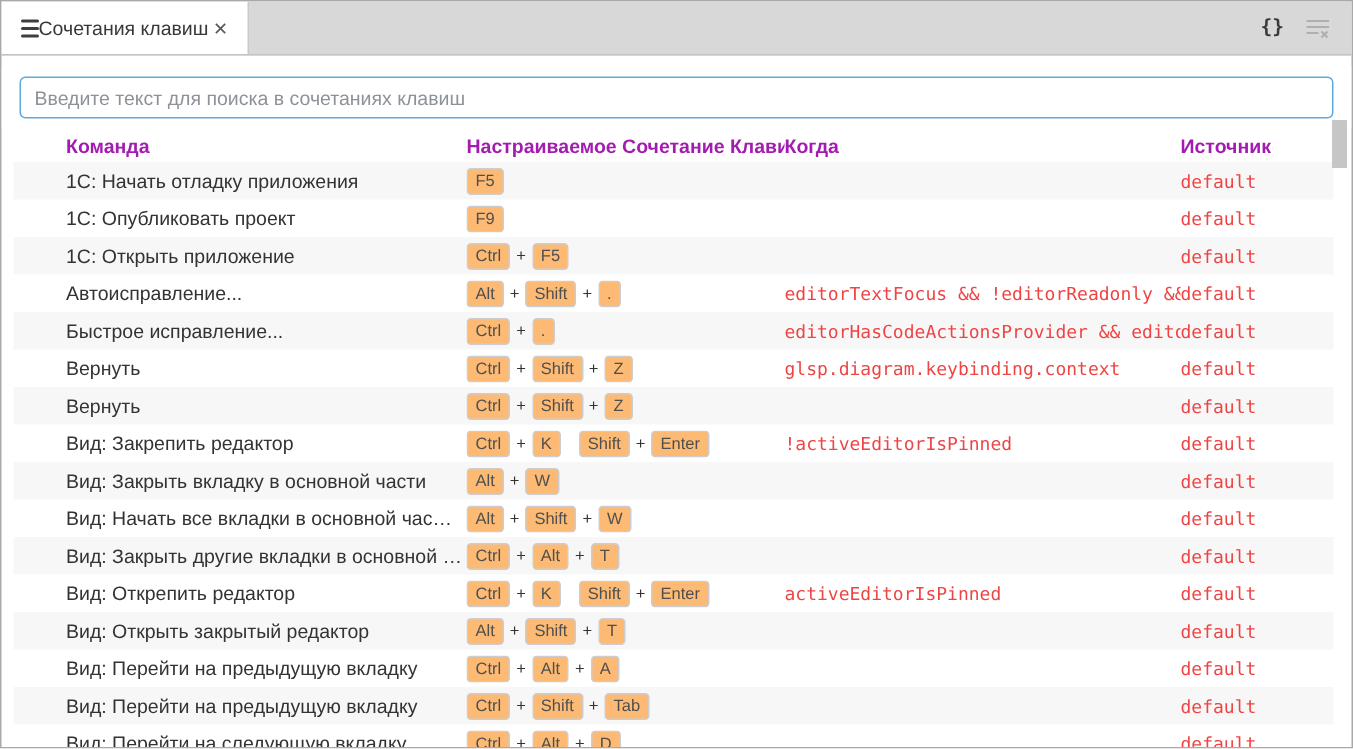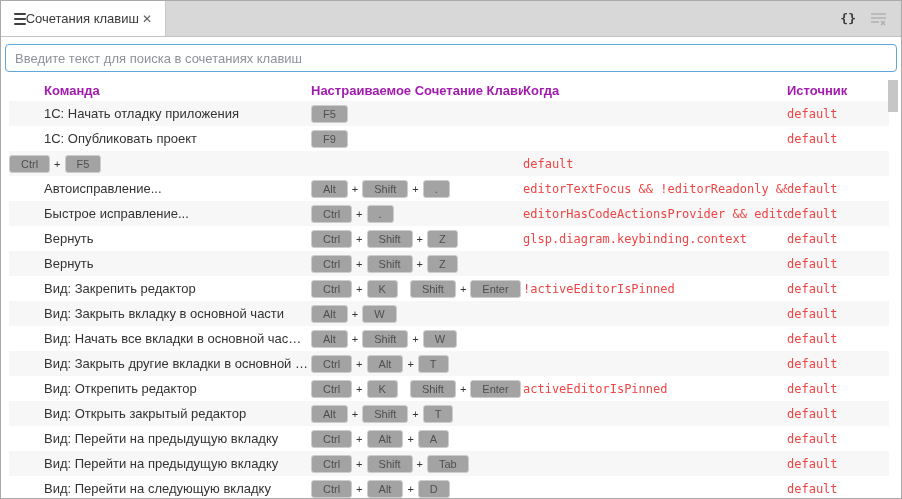--- a/index.html
+++ b/index.html
@@ -42,21 +42,21 @@
   }
   .tabbar-spacer { flex: 1; }
   .tabbar-actions { display: flex; align-items: center; gap: 14px; padding-right: 14px; }
   .action-json {
     font-size: 13px; font-weight: bold; color: #3b3b3b;
     font-family: "DejaVu Sans Mono", monospace; cursor: pointer;
   }
   .action-clear { opacity: .55; cursor: default; display: inline-flex; }
 
   
-  .searchbar { height: 42px; padding: 7px 4px; background: #ffffff; }
+  .searchbar { height: 42px; padding: 7px 12px; background: #ffffff; margin-top: 7px; }
   .search-input {
     width: 100%; height: 28px;
     border: 1px solid #5fa8dc;
     border-radius: 4px;
     padding: 0 9px;
     font-size: 13px;
     color: #333;
     font-family: "Liberation Sans", sans-serif;
     outline: none;
     background: #fff;
@@ -83,24 +83,24 @@
   .c-when, .c-source {
     font-family: "DejaVu Sans Mono", monospace;
     font-size: 12px;
     color: #ef4444;
   }
   .c-keys { display: flex; align-items: center; }
   .chord { display: inline-flex; align-items: center; margin-right: 12px; }
   .chord:last-child { margin-right: 0; }
   .key-chip {
     display: inline-block;
-    background: #a3a3a3;
+    background: #fdba74;
     border: 1px solid #cdcdcd;
     border-radius: 3px;
-    padding: 1px 11px;
+    padding: 1px 5px;
     font-size: 11px;
     line-height: 14px;
     color: #4f4f4f;
     min-width: 14px;
     text-align: center;
   }
   .plus { font-size: 11px; color: #333; margin: 0 4px; }
 
   
   .scrollbar-thumb {
@@ -168,20 +168,21 @@
     <div class="cell c-command">1С: Опубликовать проект</div>
     <div class="cell c-keys">
             <span class="chord">
               <span class="key-chip">F9</span>
             </span>
           </div>
     <div class="cell c-when"></div>
     <div class="cell c-source">default</div>
   </div>
         <div class="kb-row odd">
+    <div class="cell c-command">1С: Открыть приложение</div>
     <div class="cell c-keys">
             <span class="chord">
               <span class="key-chip">Ctrl</span>
               <span class="plus">+</span>
               <span class="key-chip">F5</span>
             </span>
           </div>
     <div class="cell c-when"></div>
     <div class="cell c-source">default</div>
   </div>

